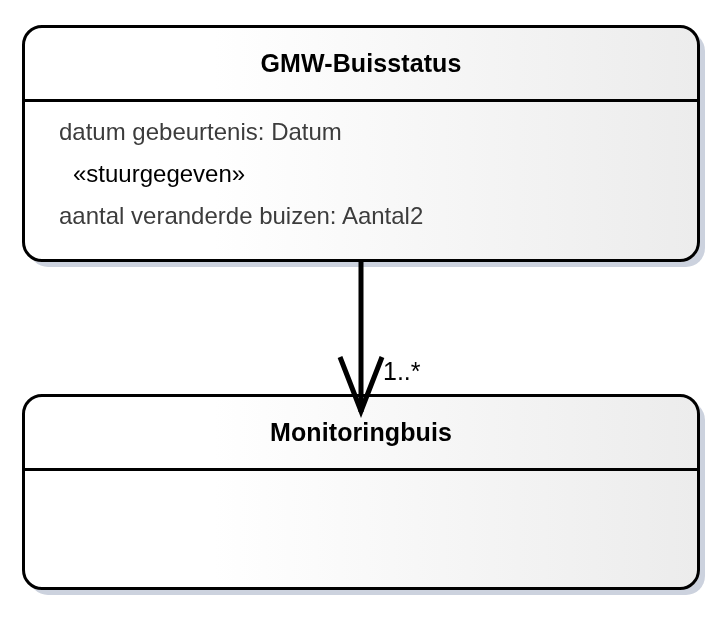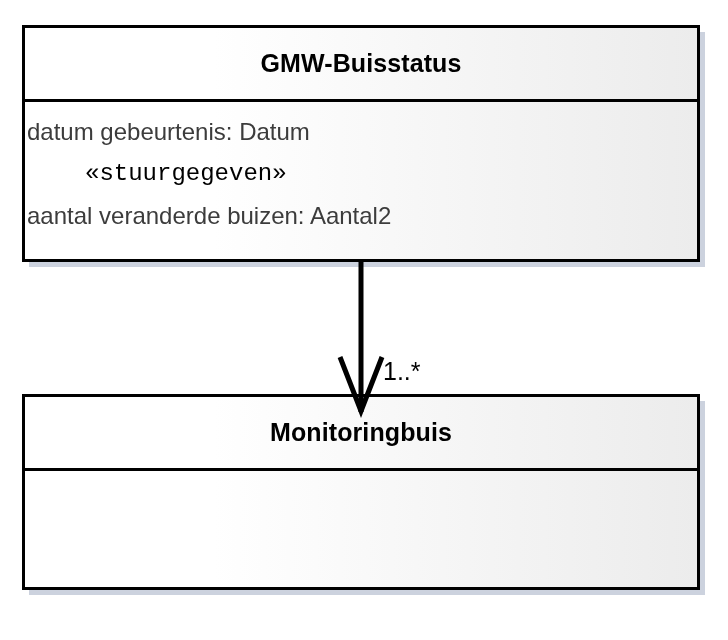--- a/index.html
+++ b/index.html
@@ -17,21 +17,21 @@
     height: 640px;
     background: #ffffff;
     overflow: hidden;
   }
 
   
   .uml-class {
     position: absolute;
     box-sizing: border-box;
     border: 3px solid #000000;
-    border-radius: 0;
+    border-radius: 20px;
     background: linear-gradient(to right, #ffffff 0%, #ffffff 28%, #ececec 100%);
     box-shadow: 6px 6px 0 -1px #ccd2de;
     overflow: hidden;
   }
   .uml-title-compartment {
     box-sizing: border-box;
     display: flex;
     align-items: center;
     justify-content: center;
     border-bottom: 3px solid #000000;
@@ -46,26 +46,25 @@
   }
   .uml-attr-compartment {
     box-sizing: border-box;
     padding: 9px 0 0 0;
   }
   .uml-attr {
     font-size: 24px;
     line-height: 42px;
     color: #3c3c3c;
     white-space: nowrap;
-    padding-left: 2px;
+    padding-left: 34px;
   }
   .uml-attr.stereotype {
     color: #000000;
-    padding-left: 60px;
-    font-family: Liberation Mono, monospace;
+    padding-left: 48px;
   }
 
   
   .assoc-svg {
     position: absolute;
     left: 0;
     top: 0;
     width: 728px;
     height: 640px;
     pointer-events: none;

